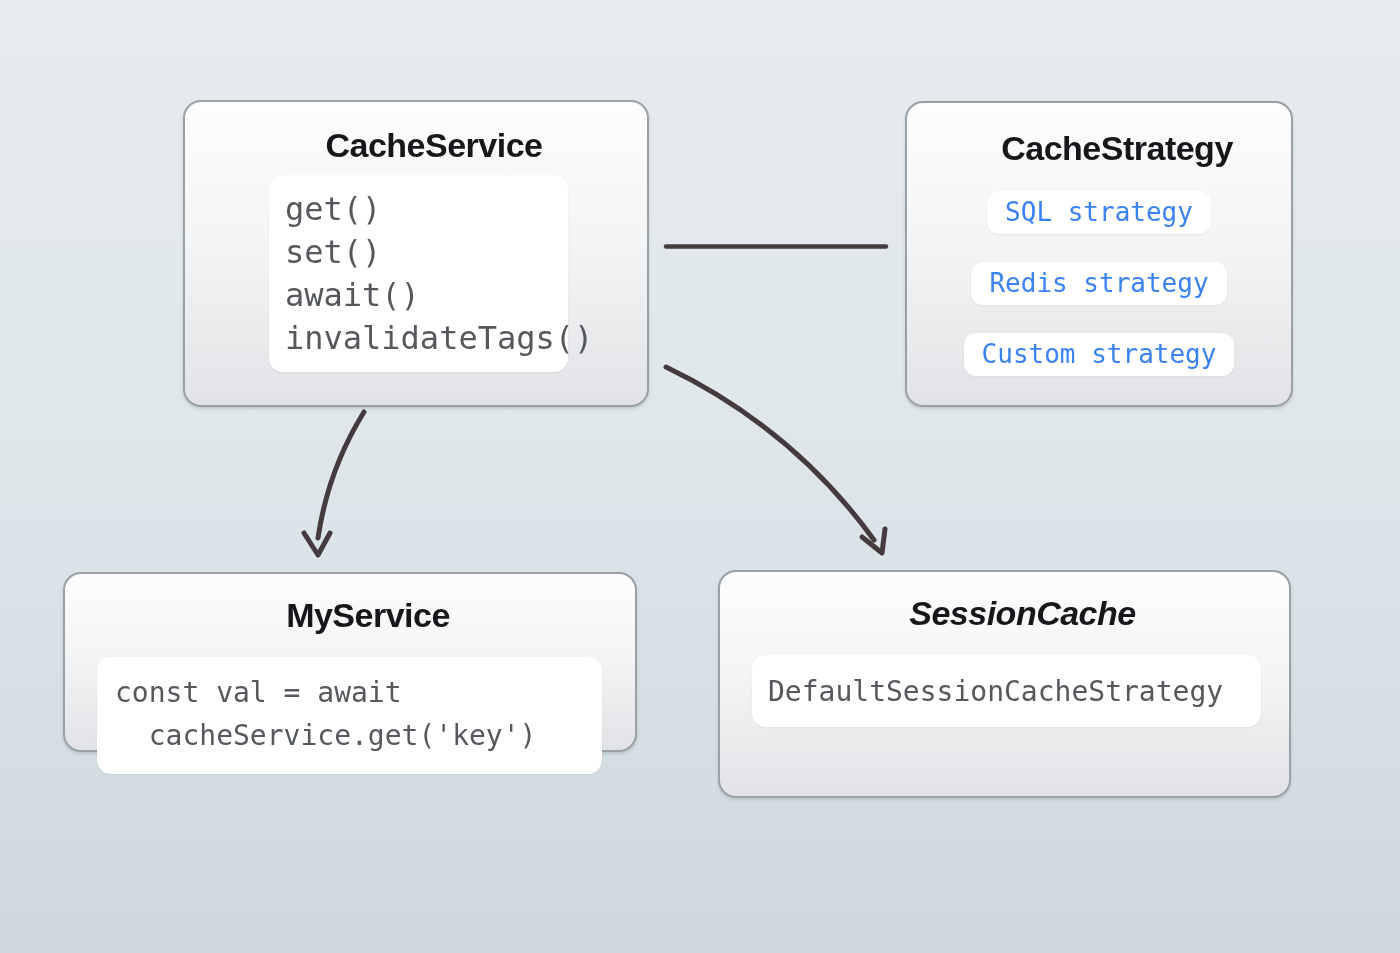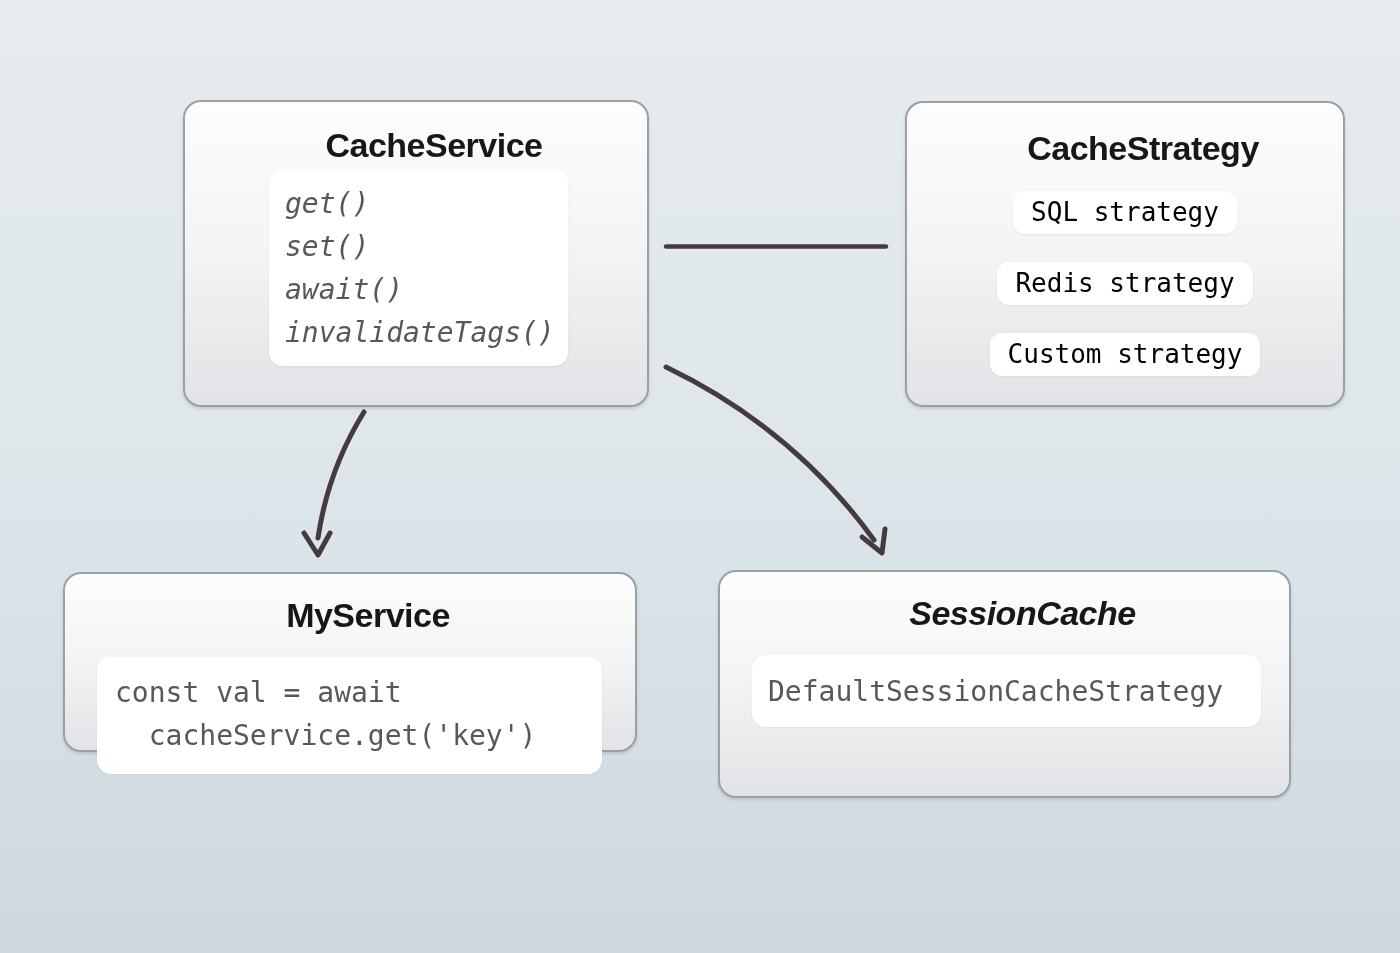--- a/index.html
+++ b/index.html
@@ -20,41 +20,41 @@
   }
   .node-title {
     text-align: center;
     font-weight: 700;
     font-size: 34px;
     letter-spacing: -0.5px;
     color: #16171a;
     margin-left: 36px;
   }
   #node-cache-service   { left: 183px; top: 100px; width: 466px; height: 307px; }
-  #node-cache-strategy  { left: 905px; top: 101px; width: 440px; height: 306px; }
+  #node-cache-strategy  { left: 905px; top: 101px; width: 388px; height: 306px; }
   #node-my-service      { left:  63px; top: 572px; width: 574px; height: 180px; }
   #node-session-cache   { left: 718px; top: 570px; width: 573px; height: 228px; }
 
   #node-cache-service .node-title  { margin-top: 24px; }
   #node-cache-strategy .node-title { margin-top: 26px; }
   #node-my-service .node-title     { margin-top: 22px; }
   #node-session-cache .node-title  { margin-top: 22px; font-style: italic; }
 
   .code-panel {
     position: absolute;
     background: #ffffff;
     border-radius: 14px;
     box-shadow: 0 1px 2px rgba(120, 130, 140, 0.12);
     font-family: "DejaVu Sans Mono", "Liberation Mono", monospace;
     color: #55595d;
   }
   #cache-service-methods {
-    left: 84px; top: 67px; width: 299px; height: 197px;
+    left: 84px; top: 73px; width: 299px; height: 197px;
     padding: 13px 10px 0 16px;
-    font-size: 28px; line-height: 43px; font-style: italic;
+    font-size: 32px; line-height: 43px;
   }
   #my-service-code {
     left: 32px; top: 83px; width: 505px; height: 117px;
     padding: 14px 10px 16px 18px;
     font-size: 28px; line-height: 43px;
   }
   #session-cache-strategy-panel {
     left: 32px; top: 83px; width: 509px; height: 72px;
     display: flex; align-items: center;
     padding-left: 16px;
@@ -67,21 +67,21 @@
     left: 0; right: 0; top: 88px;
     display: flex; flex-direction: column; align-items: center;
     gap: 28px;
   }
   .pill {
     background: #ffffff;
     border-radius: 12px;
     padding: 8px 18px;
     font-family: "DejaVu Sans Mono", "Liberation Mono", monospace;
     font-size: 26px; line-height: 27px;
-    color: #000000;
+    color: #3b82f6;
     box-shadow: 0 1px 2px rgba(120, 130, 140, 0.12);
     white-space: pre;
   }
 
   #edge-layer { position: absolute; inset: 0; pointer-events: none; }
   #edge-layer path, #edge-layer line {
     fill: none;
     stroke: #453a3e;
     stroke-linecap: round;
     stroke-linejoin: round;

